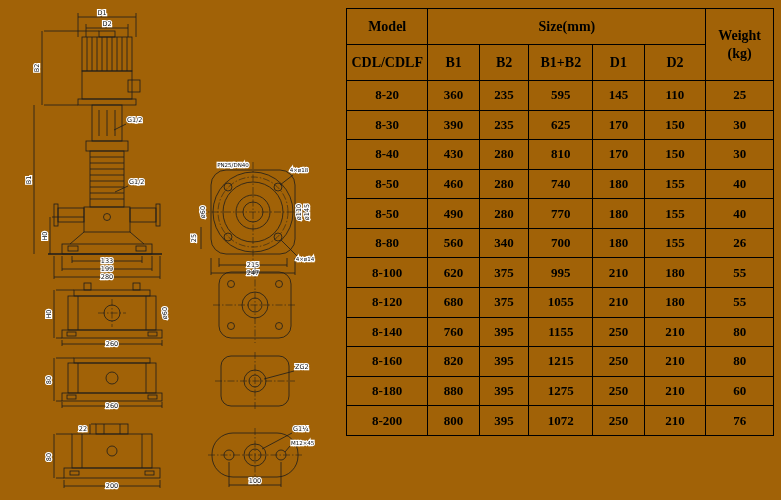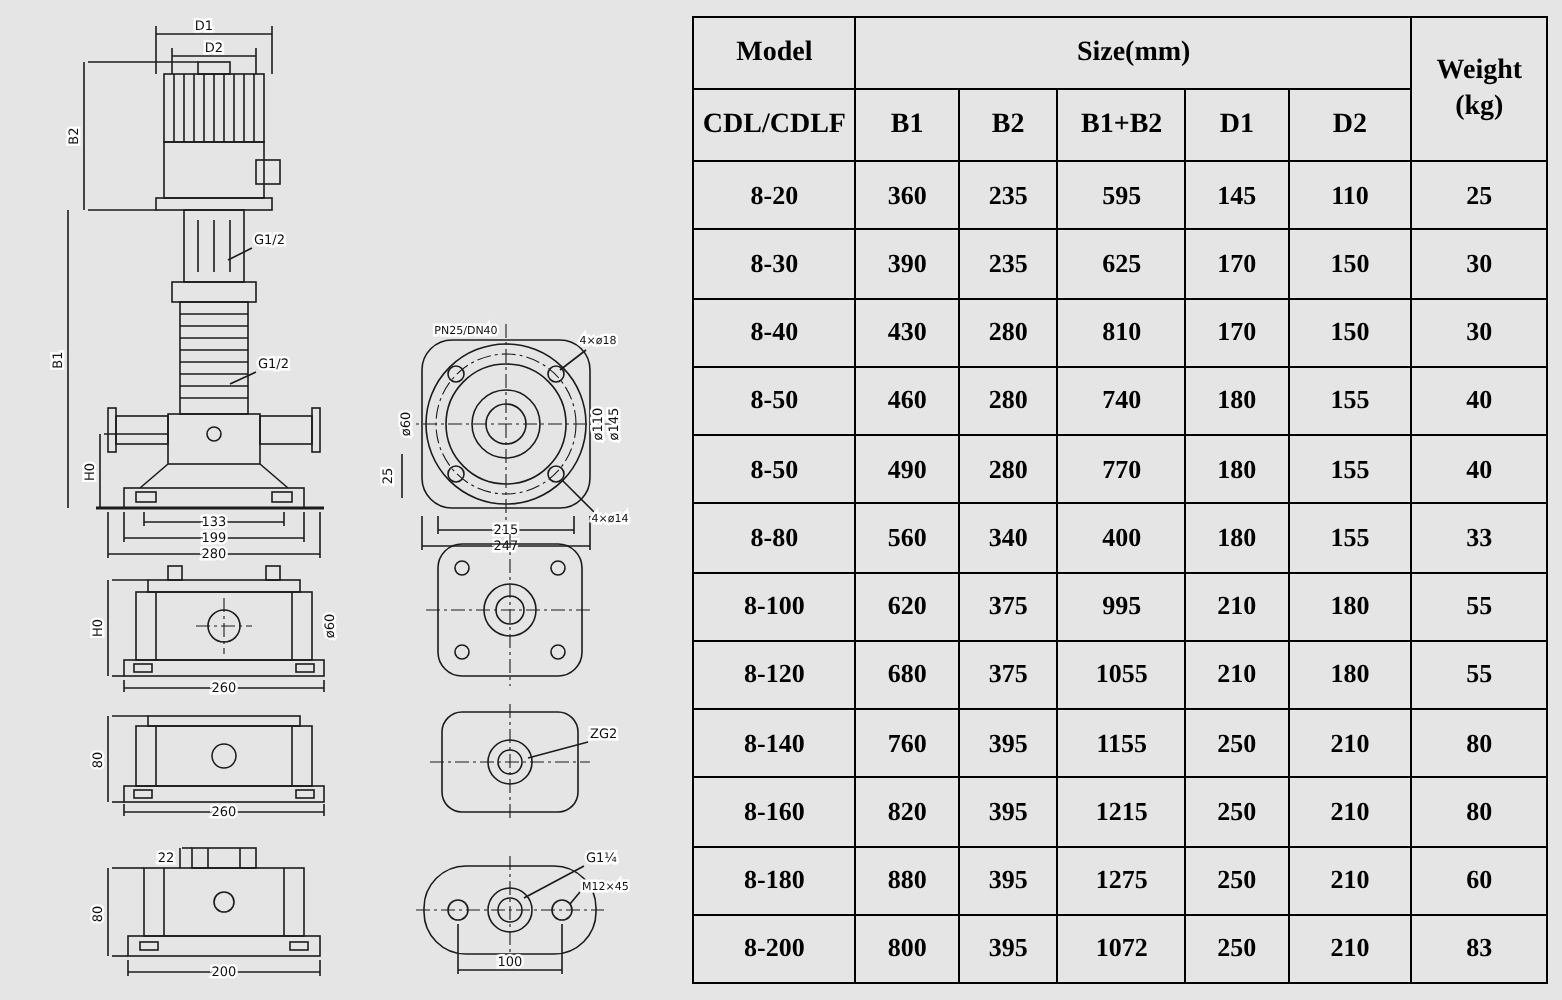--- a/index.html
+++ b/index.html
@@ -1,31 +1,31 @@
 <!DOCTYPE html>
 <html><head>
 <meta charset="utf-8">
 <style>
   * { margin:0; padding:0; box-sizing:border-box; }
   html,body { width:781px; height:500px; background:#ffffff; font-family:"Liberation Serif", serif; }
-  .page { position:relative; width:781px; height:500px; background:#e5e5e5; overflow:hidden; }
+  .page { position:relative; width:781px; height:500px; background:#a16207; overflow:hidden; }
 
   
   .drawing-pane { position:absolute; left:0; top:0; width:345px; height:500px; }
   .dwg { width:345px; height:500px; display:block; }
   .dwg line, .dwg rect, .dwg circle { stroke:#1c1c1c; stroke-width:0.8; fill:none; }
   .dwg .cl { stroke-dasharray:7 2 1.5 2; stroke-width:0.55; }
   .dwg .thick { stroke-width:1.5; }
   .dwg text { font-family:"DejaVu Sans", sans-serif; font-size:6.5px; fill:#111;
               text-anchor:middle; stroke:#fff; stroke-width:2.4px; paint-order:stroke fill; }
   .dwg text.t55 { font-size:5.5px; }
   .dwg text.ts { text-anchor:start; }
 
   
-  .table-pane { position:absolute; left:346px; top:8px; width:428px; height:484px; }
+  .table-pane { position:absolute; left:346px; top:8px; width:428px; height:428px; }
   table.spec { width:100%; height:100%; border-collapse:collapse; table-layout:fixed; }
   table.spec th, table.spec td {
     border:1px solid #000; text-align:center; vertical-align:middle;
     font-weight:bold; color:#000; padding:0; font-size:13px;
   }
   table.spec thead th { font-size:14px; }
   table.spec thead tr { height:36px; }
   .wkg div { line-height:1.25; }
 </style>
 </head>
@@ -334,24 +334,24 @@
             <td>280</td>
             <td>770</td>
             <td>180</td>
             <td>155</td>
             <td>40</td>
           </tr>
           <tr>
             <td>8-80</td>
             <td>560</td>
             <td>340</td>
-            <td>400</td>
+            <td>700</td>
             <td>180</td>
             <td>155</td>
-            <td>33</td>
+            <td>26</td>
           </tr>
           <tr>
             <td>8-100</td>
             <td>620</td>
             <td>375</td>
             <td>995</td>
             <td>210</td>
             <td>180</td>
             <td>55</td>
           </tr>
@@ -391,18 +391,18 @@
             <td>210</td>
             <td>60</td>
           </tr>
           <tr>
             <td>8-200</td>
             <td>800</td>
             <td>395</td>
             <td>1072</td>
             <td>250</td>
             <td>210</td>
-            <td>83</td>
+            <td>76</td>
           </tr>
         </tbody>
     </table>
   </div>
 </div>
 
 </body></html>

